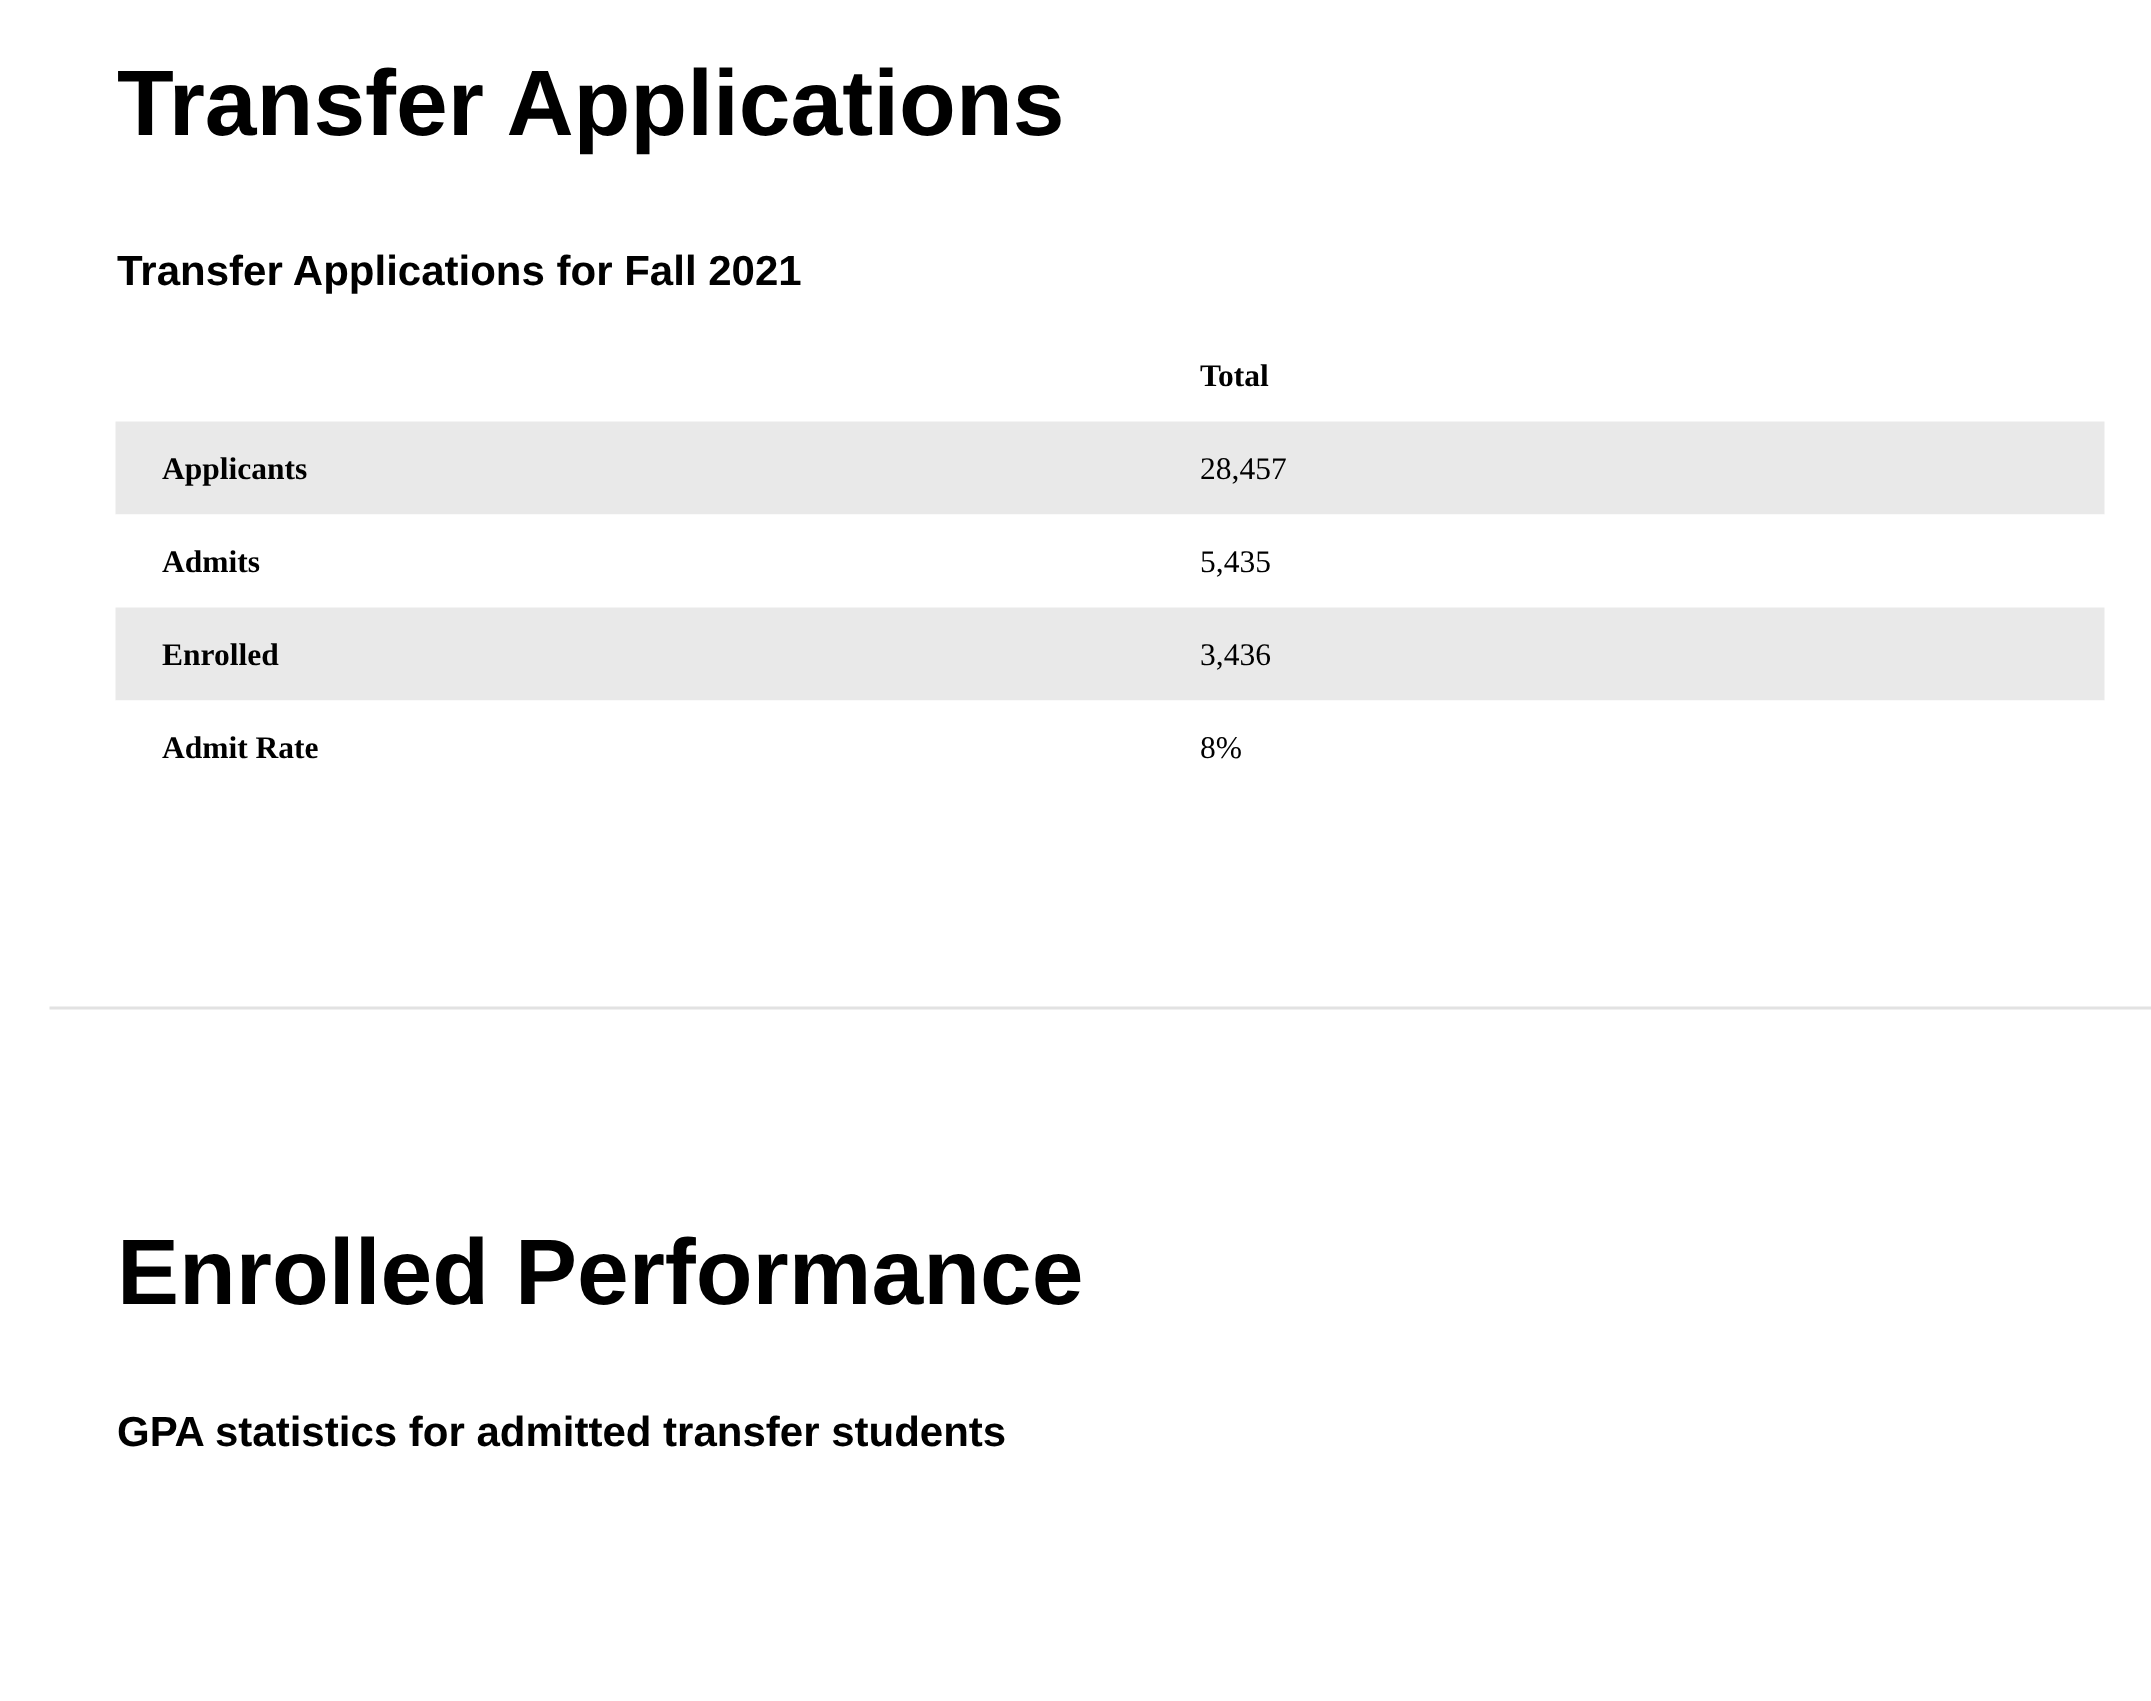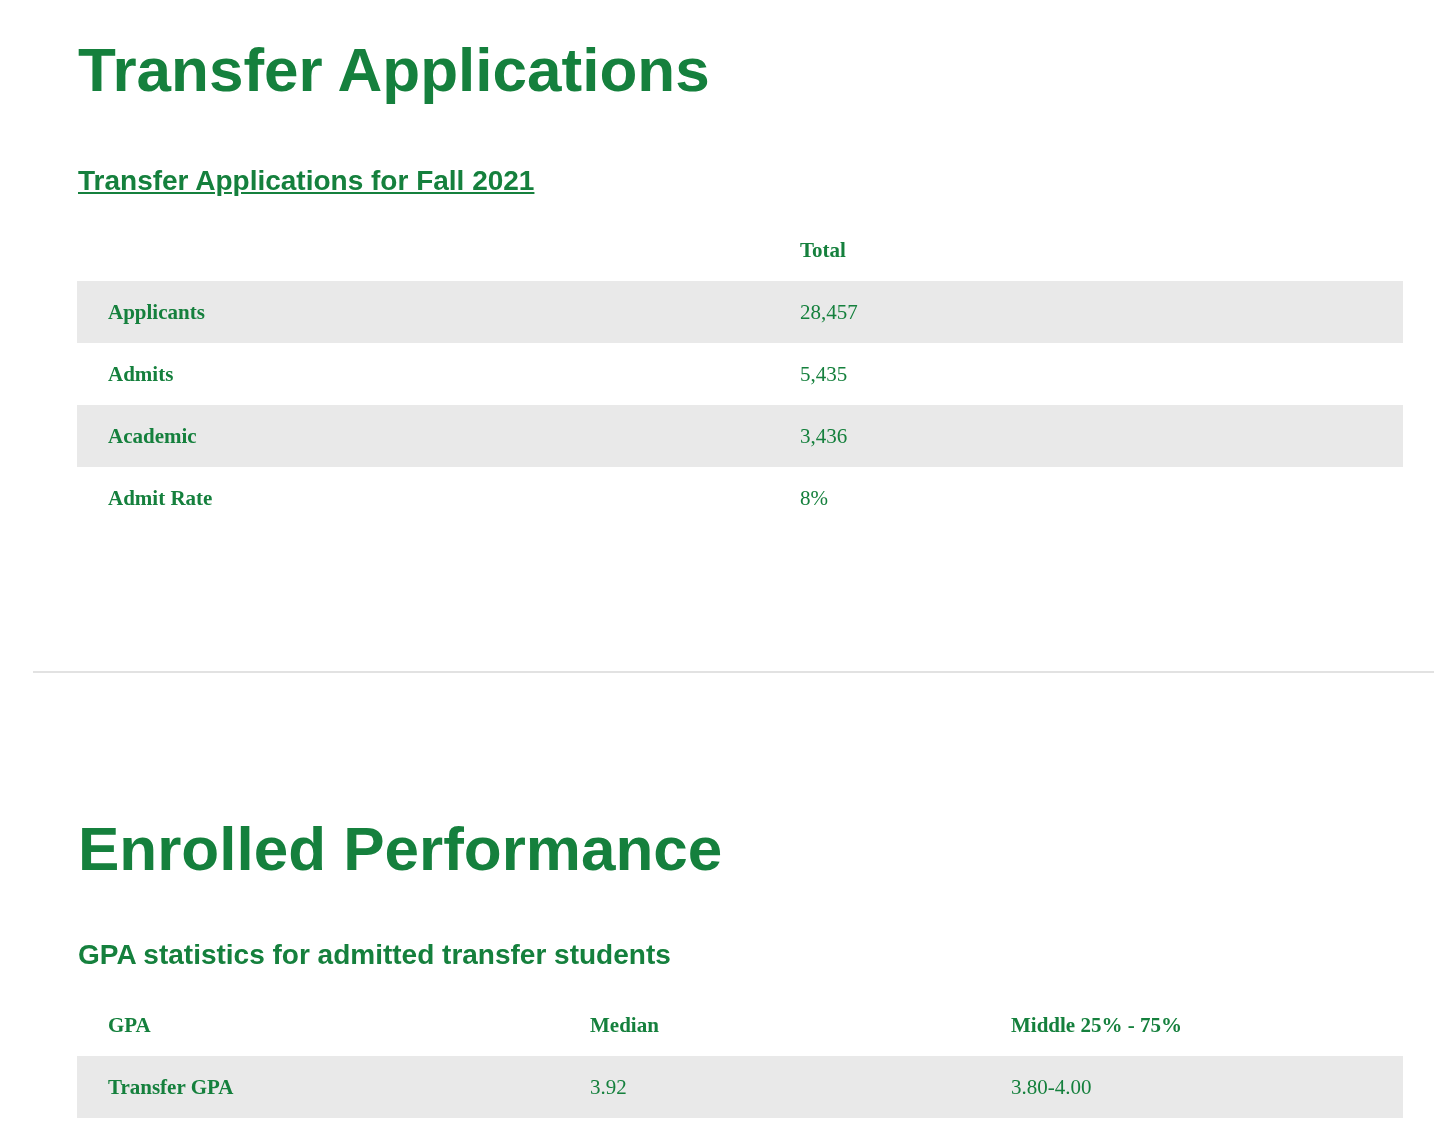--- a/index.html
+++ b/index.html
@@ -7,37 +7,37 @@
     padding: 0;
     background: #ffffff;
   }
   .page {
     position: relative;
     width: 1434px;
     height: 1134px;
     overflow: hidden;
     background: #ffffff;
     font-family: "Liberation Sans", sans-serif;
-    color: #15803d;
+    color: #000000;
   }
   h1.title {
     font-size: 62px;
     line-height: 72px;
     font-weight: bold;
     margin: 0 0 0 78px;
     letter-spacing: 0;
   }
   h2.subtitle {
     font-size: 28px;
     line-height: 40px;
     font-weight: bold;
     margin: 0 0 0 78px;
   }
   #title-1 { margin-top: 34px; }
-  #subtitle-1 { margin-top: 55px; text-decoration: underline; }
+  #subtitle-1 { margin-top: 55px; }
   #title-2 { margin-top: 140px; }
   #subtitle-2 { margin-top: 50px; }
 
   table.data-table {
     border-collapse: collapse;
     border-spacing: 0;
     table-layout: fixed;
     margin-left: 77px;
     width: 1326px;
     font-size: 21px;
@@ -96,54 +96,33 @@
       <tbody>
         <tr class="stripe">
           <td class="label-cell">Applicants</td>
           <td>28,457</td>
         </tr>
         <tr class="plain">
           <td class="label-cell">Admits</td>
           <td>5,435</td>
         </tr>
         <tr class="stripe">
-          <td class="label-cell">Academic</td>
+          <td class="label-cell">Enrolled</td>
           <td>3,436</td>
         </tr>
         <tr class="plain">
           <td class="label-cell">Admit Rate</td>
           <td>8%</td>
         </tr>
       </tbody>
     </table>
   </section>
 
   <hr class="divider">
 
   <section>
     <h1 class="title" id="title-2">Enrolled Performance</h1>
 
     <h2 class="subtitle" id="subtitle-2">GPA statistics for admitted transfer students</h2>
 
-    <table class="data-table" id="table-2">
-      <colgroup>
-        <col style="width:513px">
-        <col style="width:421px">
-        <col style="width:392px">
-      </colgroup>
-      <thead>
-        <tr>
-          <th class="first">GPA</th>
-          <th>Median</th>
-          <th>Middle 25% - 75%</th>
-        </tr>
-      </thead>
-      <tbody>
-        <tr class="stripe">
-          <td class="label-cell">Transfer GPA</td>
-          <td>3.92</td>
-          <td>3.80-4.00</td>
-        </tr>
-      </tbody>
-    </table>
   </section>
 
 </div>
 
 </body></html>

